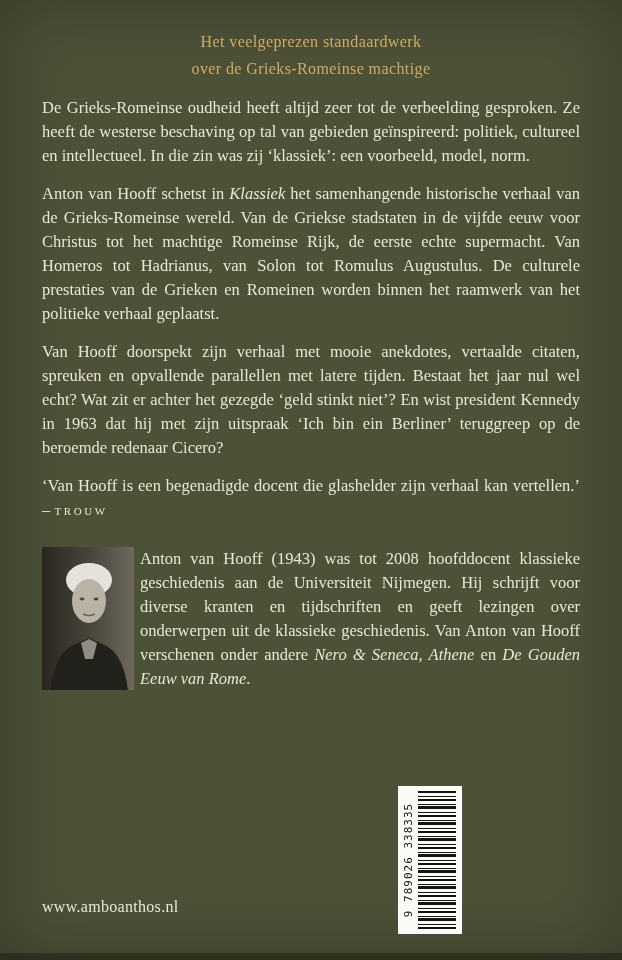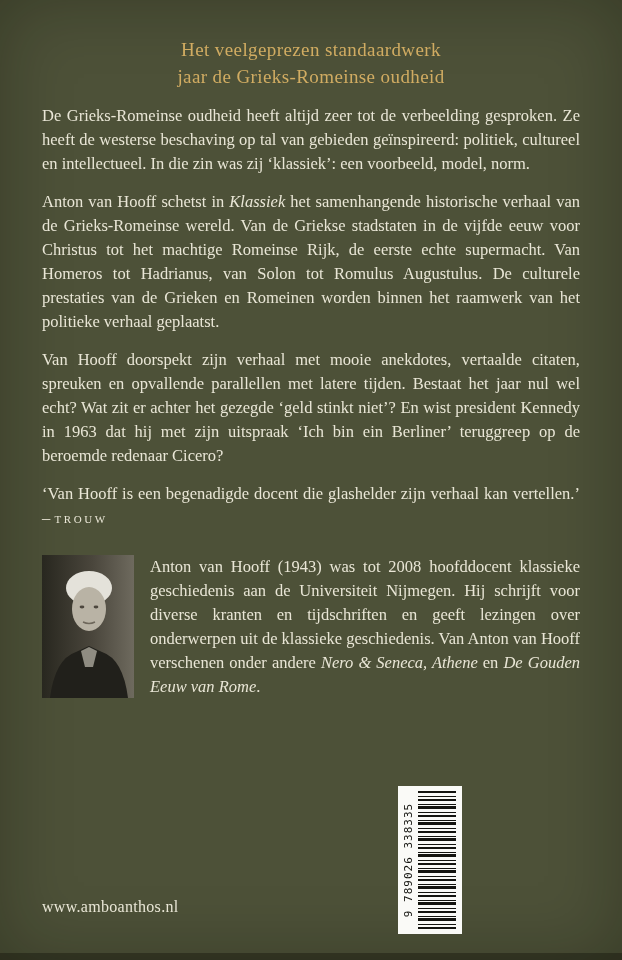--- a/index.html
+++ b/index.html
@@ -11,43 +11,43 @@
     font-family:"Liberation Serif", serif;
     color:var(--text_cream,#e9e6d6);
     overflow:hidden;
     box-shadow:inset 0 0 70px rgba(10,12,4,0.30);
   }
   .cover::after{
     content:"";position:absolute;left:0;right:0;bottom:0;height:7px;
     background:rgba(15,17,8,0.38);
   }
   .tagline{
-    margin-top:36px;
+    margin-top:28px;
     text-align:center;
     color:var(--accent_gold,#d1ac62);
-    font-size:19px;line-height:27px;
+    font-size:16px;line-height:27px;
     letter-spacing:0.4px;
   }
   .content{margin:12px 42px;}
   .para{
     margin:14px 0 0 0;
     font-size:16.5px;line-height:24px;
     text-align:justify;
   }
   .para em{font-style:italic;}
   .src{
     font-size:11px;
     letter-spacing:2.6px;
     font-weight:normal;
   }
   .attr-line{display:block;}
   .bio{
     margin-top:24px;
     display:flex;
-    gap:16px;
+    gap:6px;
     align-items:flex-start;
   }
   .photo{
     flex:0 0 92px;
     width:92px;height:143px;
     display:block;
   }
   .bio-text{
     flex:1;
     font-size:16.5px;line-height:24px;
@@ -90,21 +90,21 @@
       #14140f 12px 13px,#fafaf7 13px 16px);
   }
 </style>
 </head>
 <body>
 
 <div class="cover">
 
   <div class="tagline">
     <div>Het veelgeprezen standaardwerk</div>
-    <div>jaar de Grieks-Romeinse oudheid</div>
+    <div>over de Grieks-Romeinse machtige</div>
   </div>
 
   <div class="content">
 
     <p class="para">De Grieks-Romeinse oudheid heeft altijd zeer tot de verbeelding gesproken. Ze heeft de westerse beschaving op tal van gebieden geïnspireerd: politiek, cultureel en intellectueel. In die zin was zij ‘klassiek’: een voorbeeld, model, norm.</p>
 
     <p class="para"><span>Anton van Hooff schetst in </span><em>Klassiek</em><span> het samenhangende historische verhaal van de Grieks-Romeinse wereld. Van de Griekse stadstaten in de vijfde eeuw voor Christus tot het machtige Romeinse Rijk, de eerste echte supermacht. Van Homeros tot Hadrianus, van Solon tot Romulus Augustulus. De culturele prestaties van de Grieken en Romeinen worden binnen het raamwerk van het politieke verhaal geplaatst.</span></p>
 
     <p class="para">Van Hooff doorspekt zijn verhaal met mooie anekdotes, vertaalde citaten, spreuken en opvallende parallellen met latere tijden. Bestaat het jaar nul wel echt? Wat zit er achter het gezegde ‘geld stinkt niet’? En wist president Kennedy in 1963 dat hij met zijn uitspraak ‘Ich bin ein Berliner’ teruggreep op de beroemde redenaar Cicero?</p>
 

